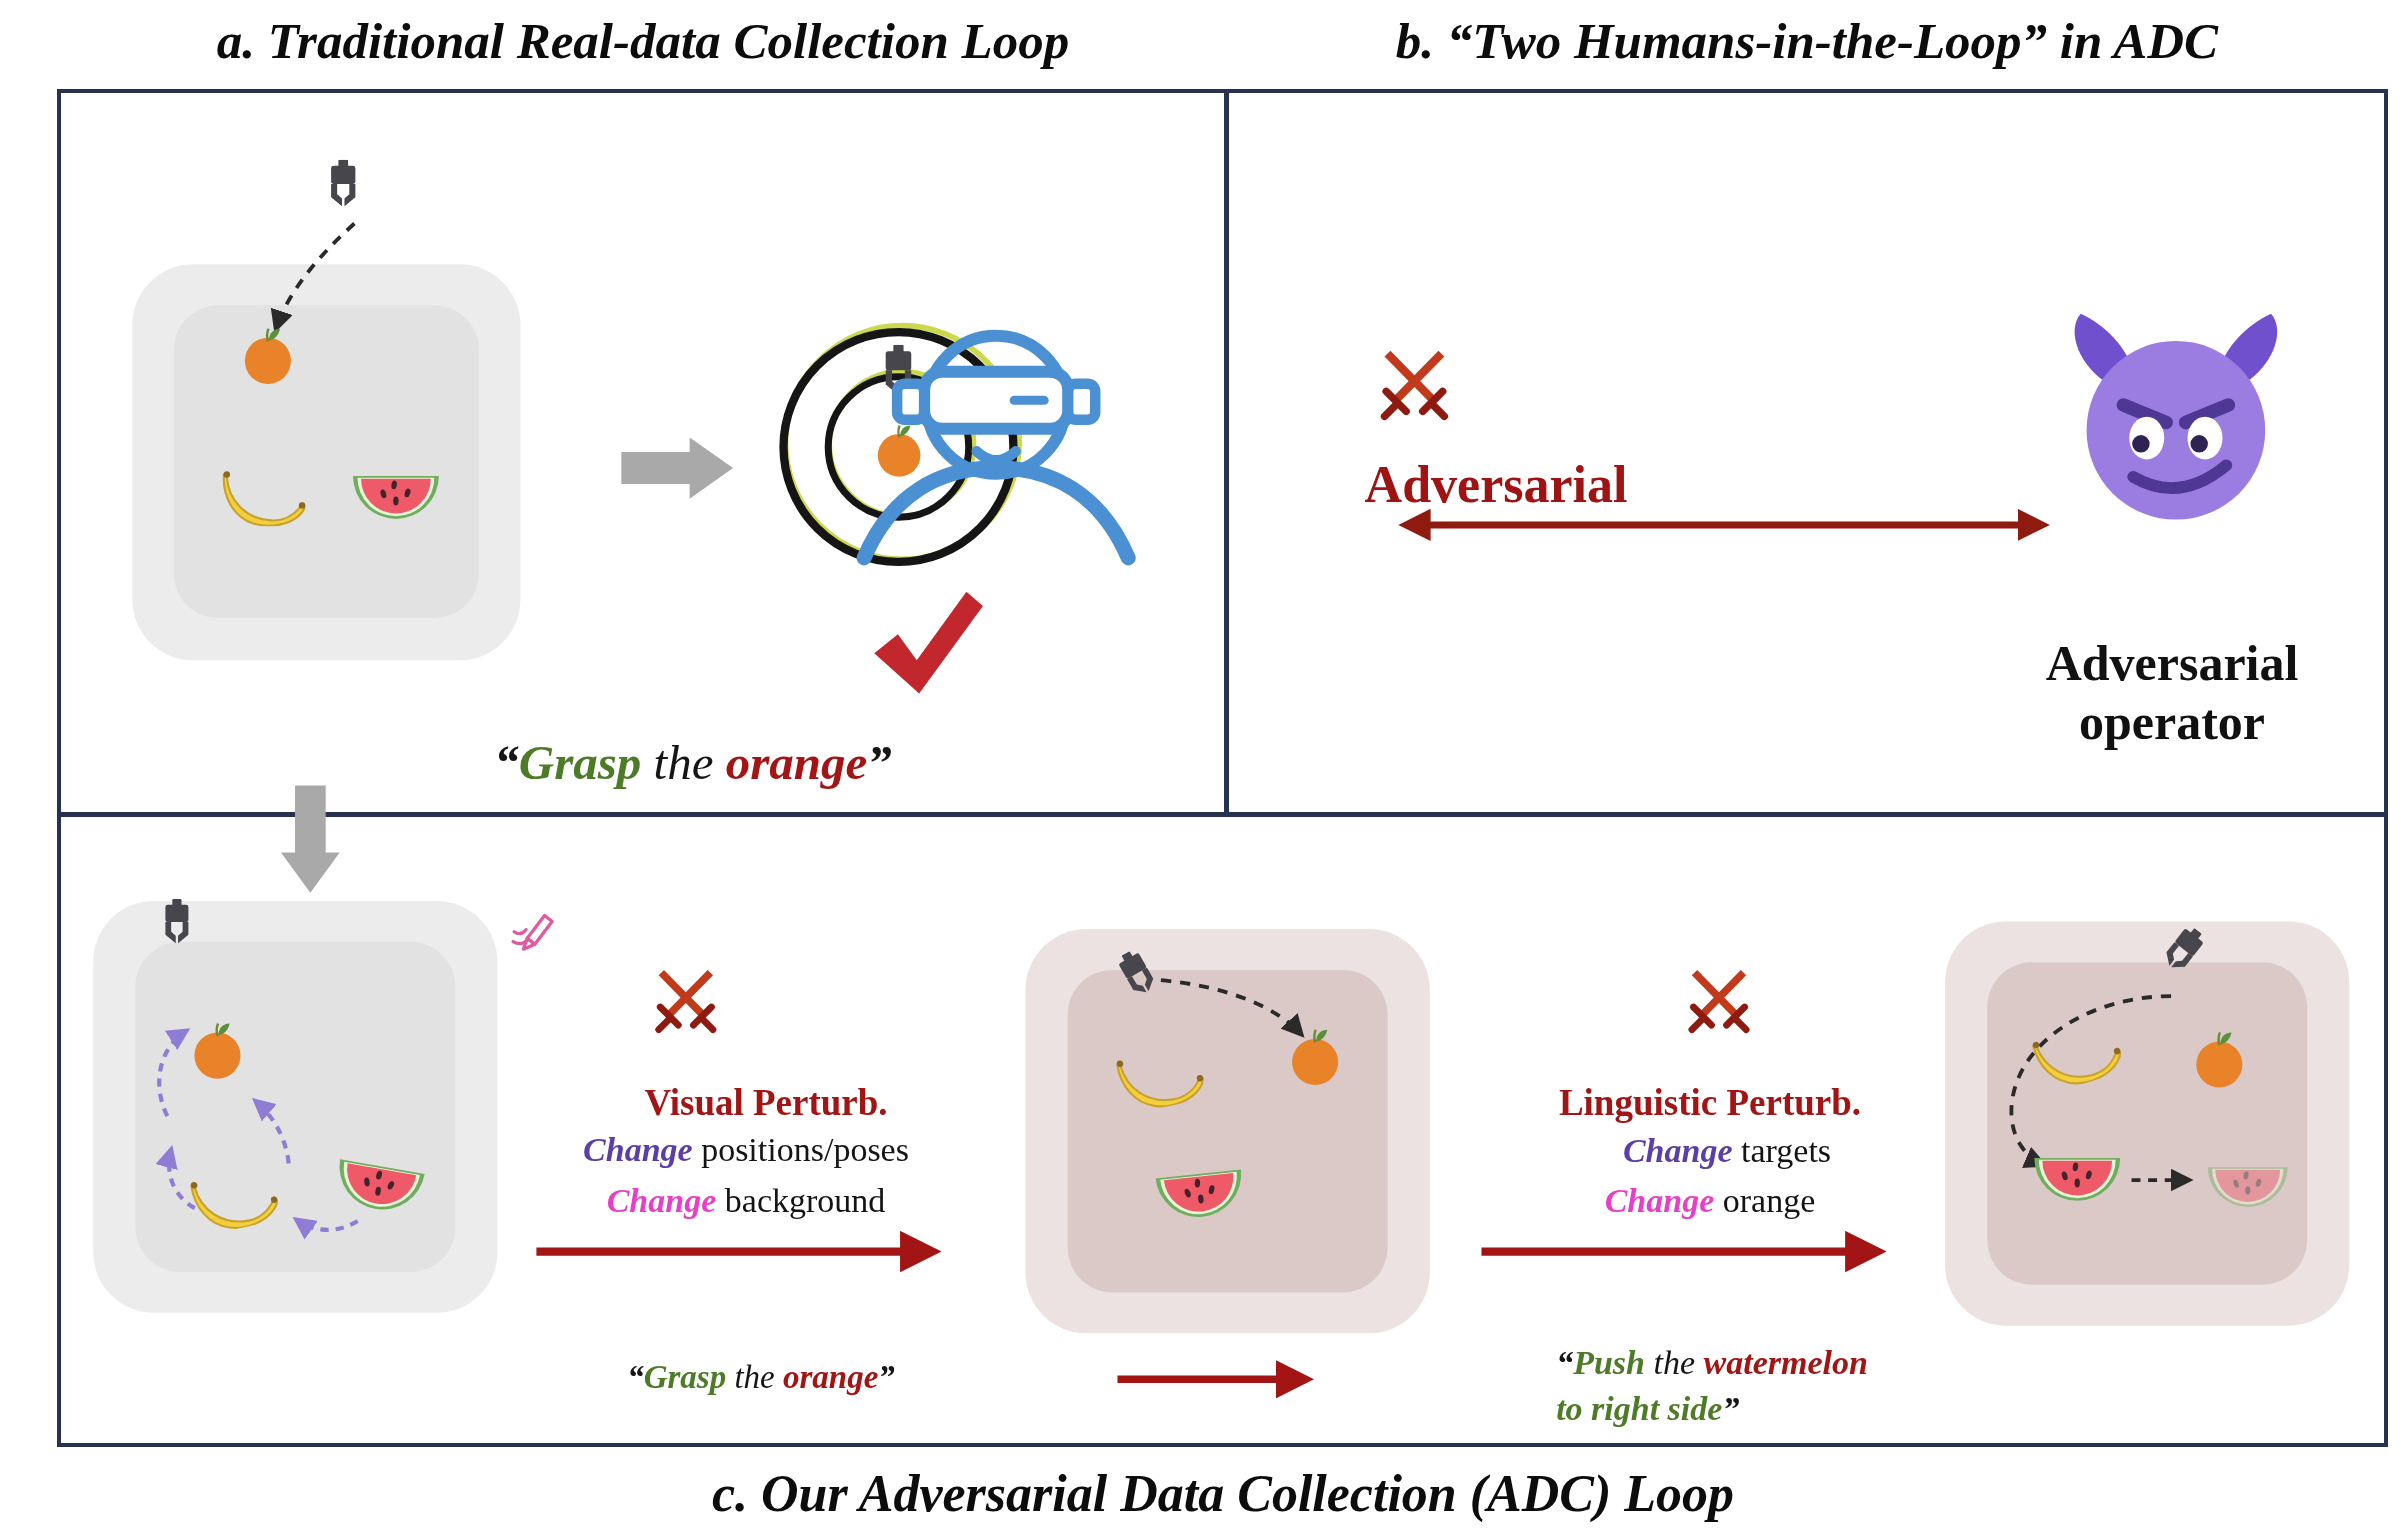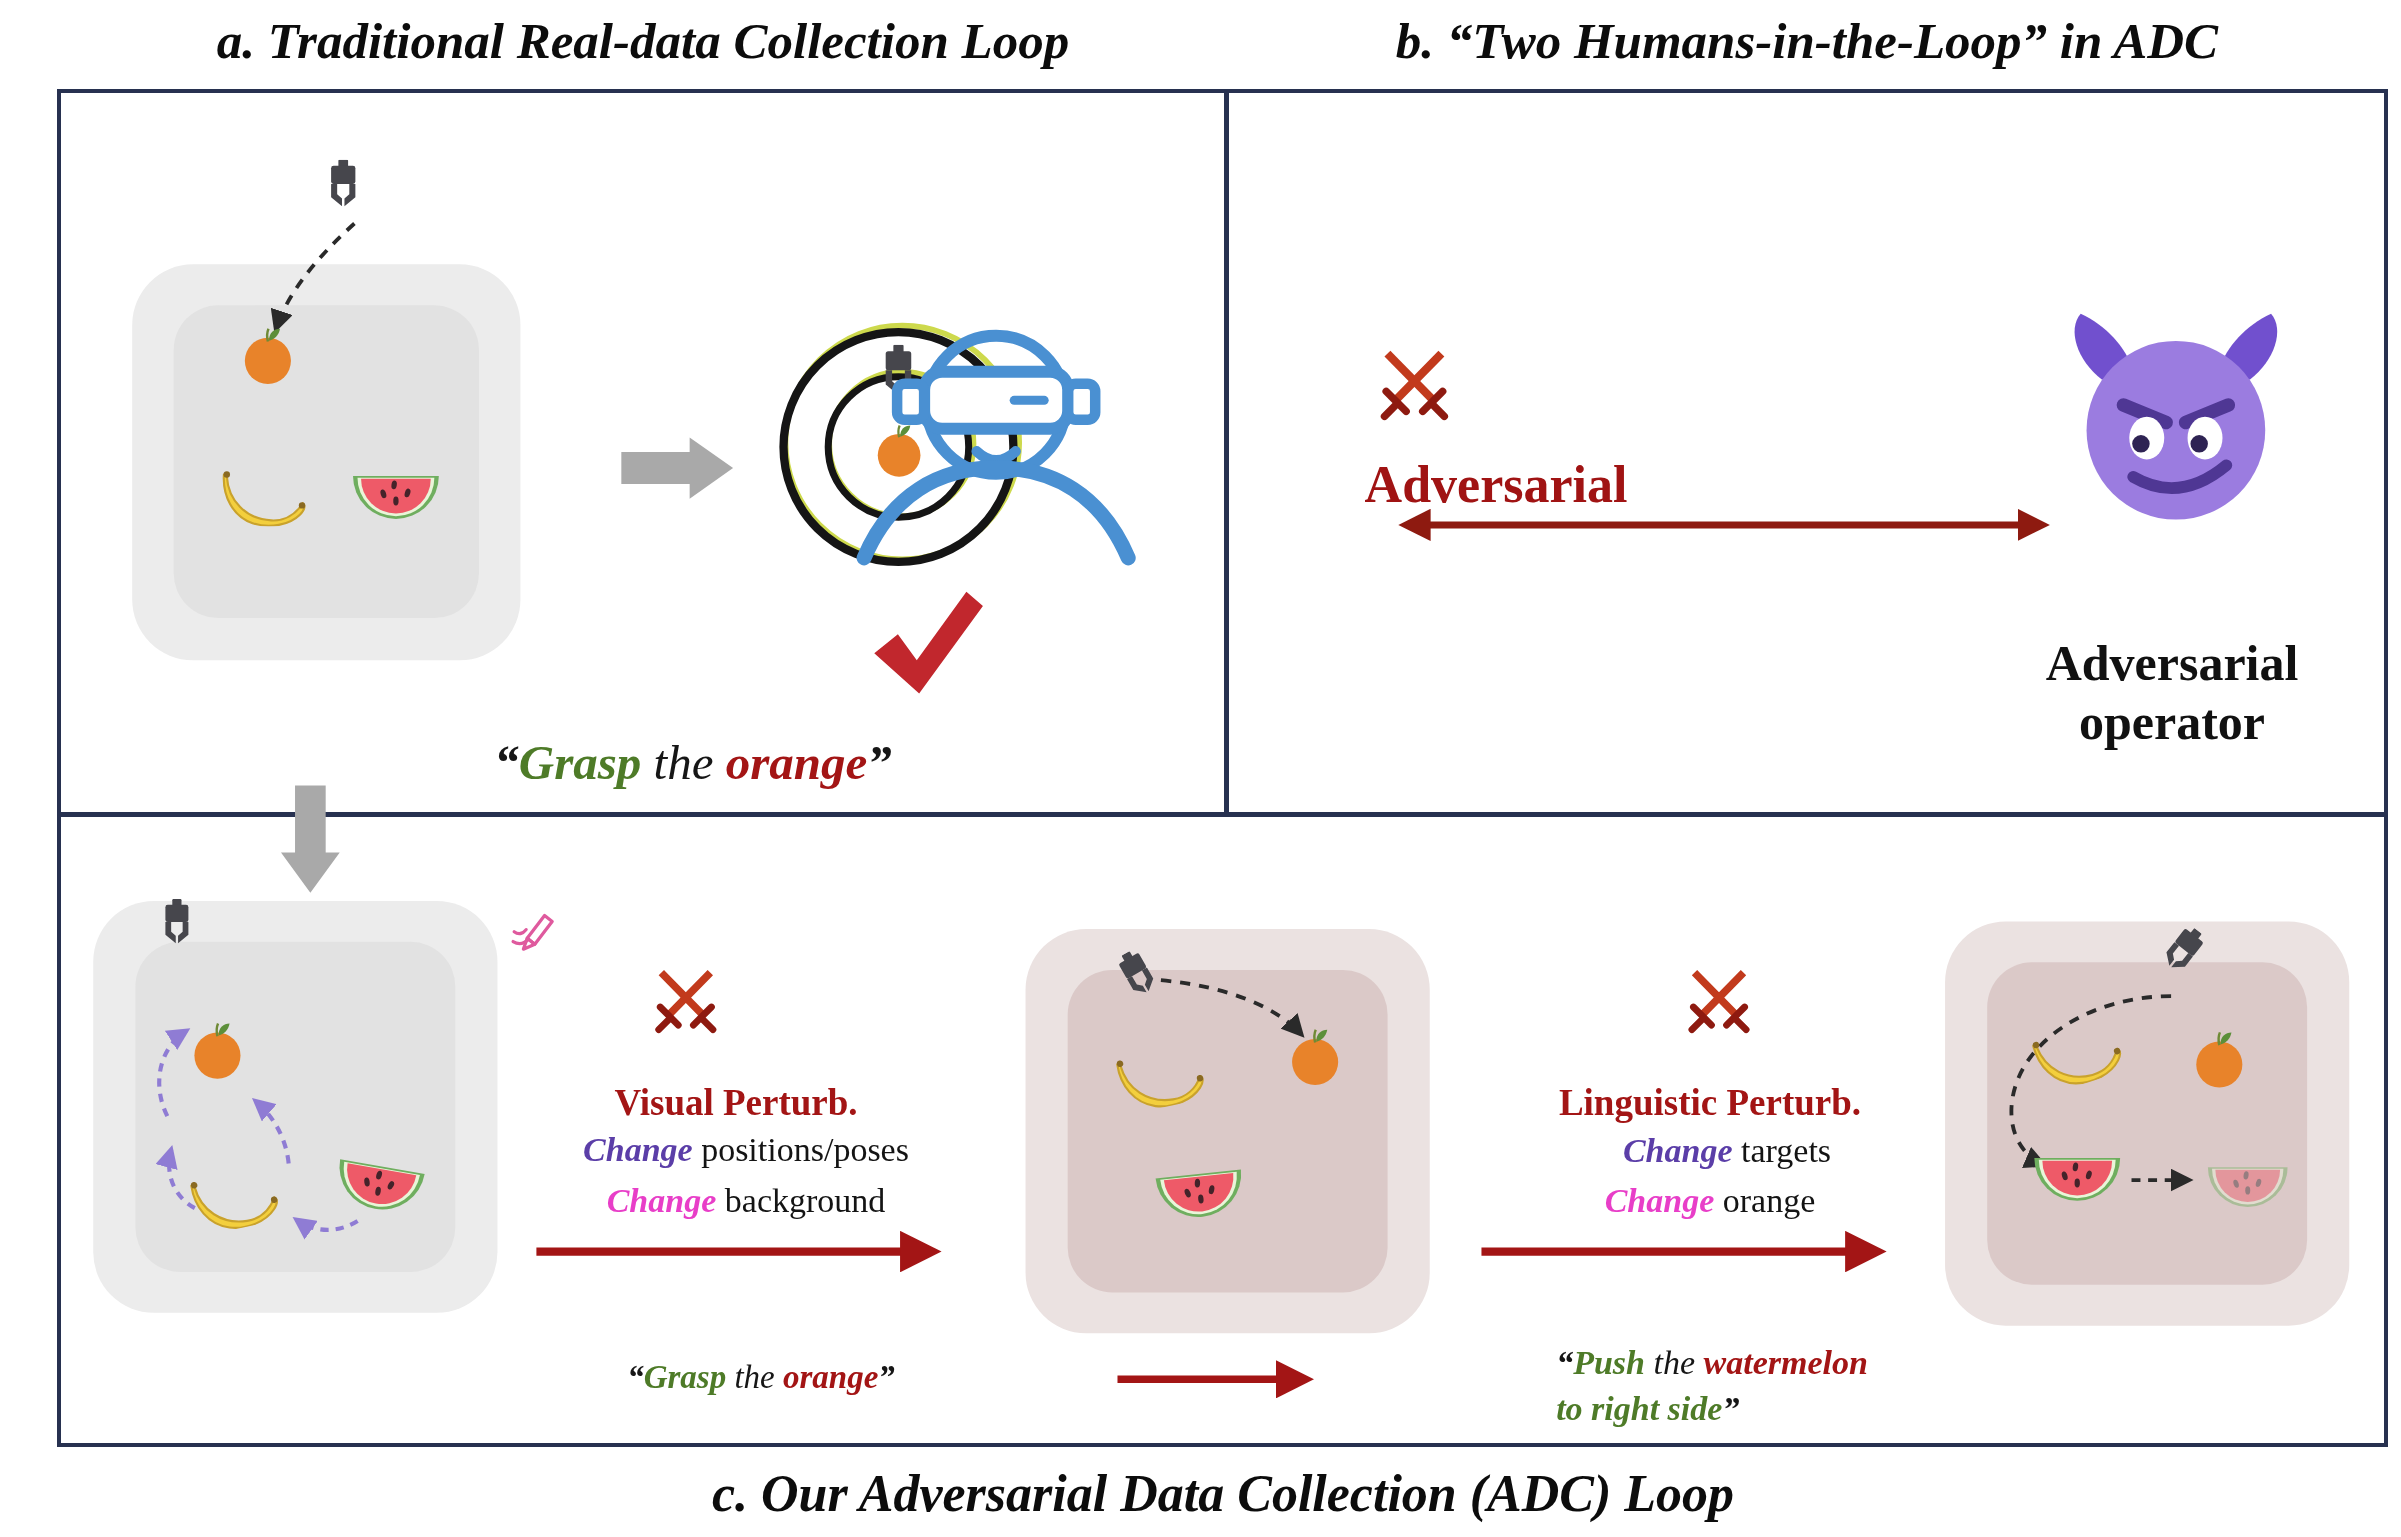--- a/index.html
+++ b/index.html
@@ -227,21 +227,21 @@
   <div class="txt instr" style="left:693px; top:734px; font-size:49px;">
     <span class="q">“</span><span class="v-green">Grasp</span><span> the </span><span class="o-red">orange</span><span class="q">”</span>
   </div>
 
   <div class="txt adv-label" style="left:1496px; top:455px;">Adversarial</div>
   <div class="txt person-label" style="left:2172px; top:634px;">
     <span style="display:block;">Adversarial</span>
     <span style="display:block;">operator</span>
   </div>
 
-  <div class="txt perturb-title" style="left:736px; top:1081px;">Visual Perturb.</div>
+  <div class="txt perturb-title" style="left:766px; top:1081px;">Visual Perturb.</div>
   <div class="txt chg-line" style="left:746px; top:1131px;">
     <span class="chg-purple">Change</span><span> positions/poses</span>
   </div>
   <div class="txt chg-line" style="left:746px; top:1182px;">
     <span class="chg-magenta">Change</span><span> background</span>
   </div>
 
   <div class="txt perturb-title" style="left:1710px; top:1081px;">Linguistic Perturb.</div>
   <div class="txt chg-line" style="left:1710px; top:1132px;margin-left:17px;">
     <span class="chg-purple">Change</span><span> targets</span>

